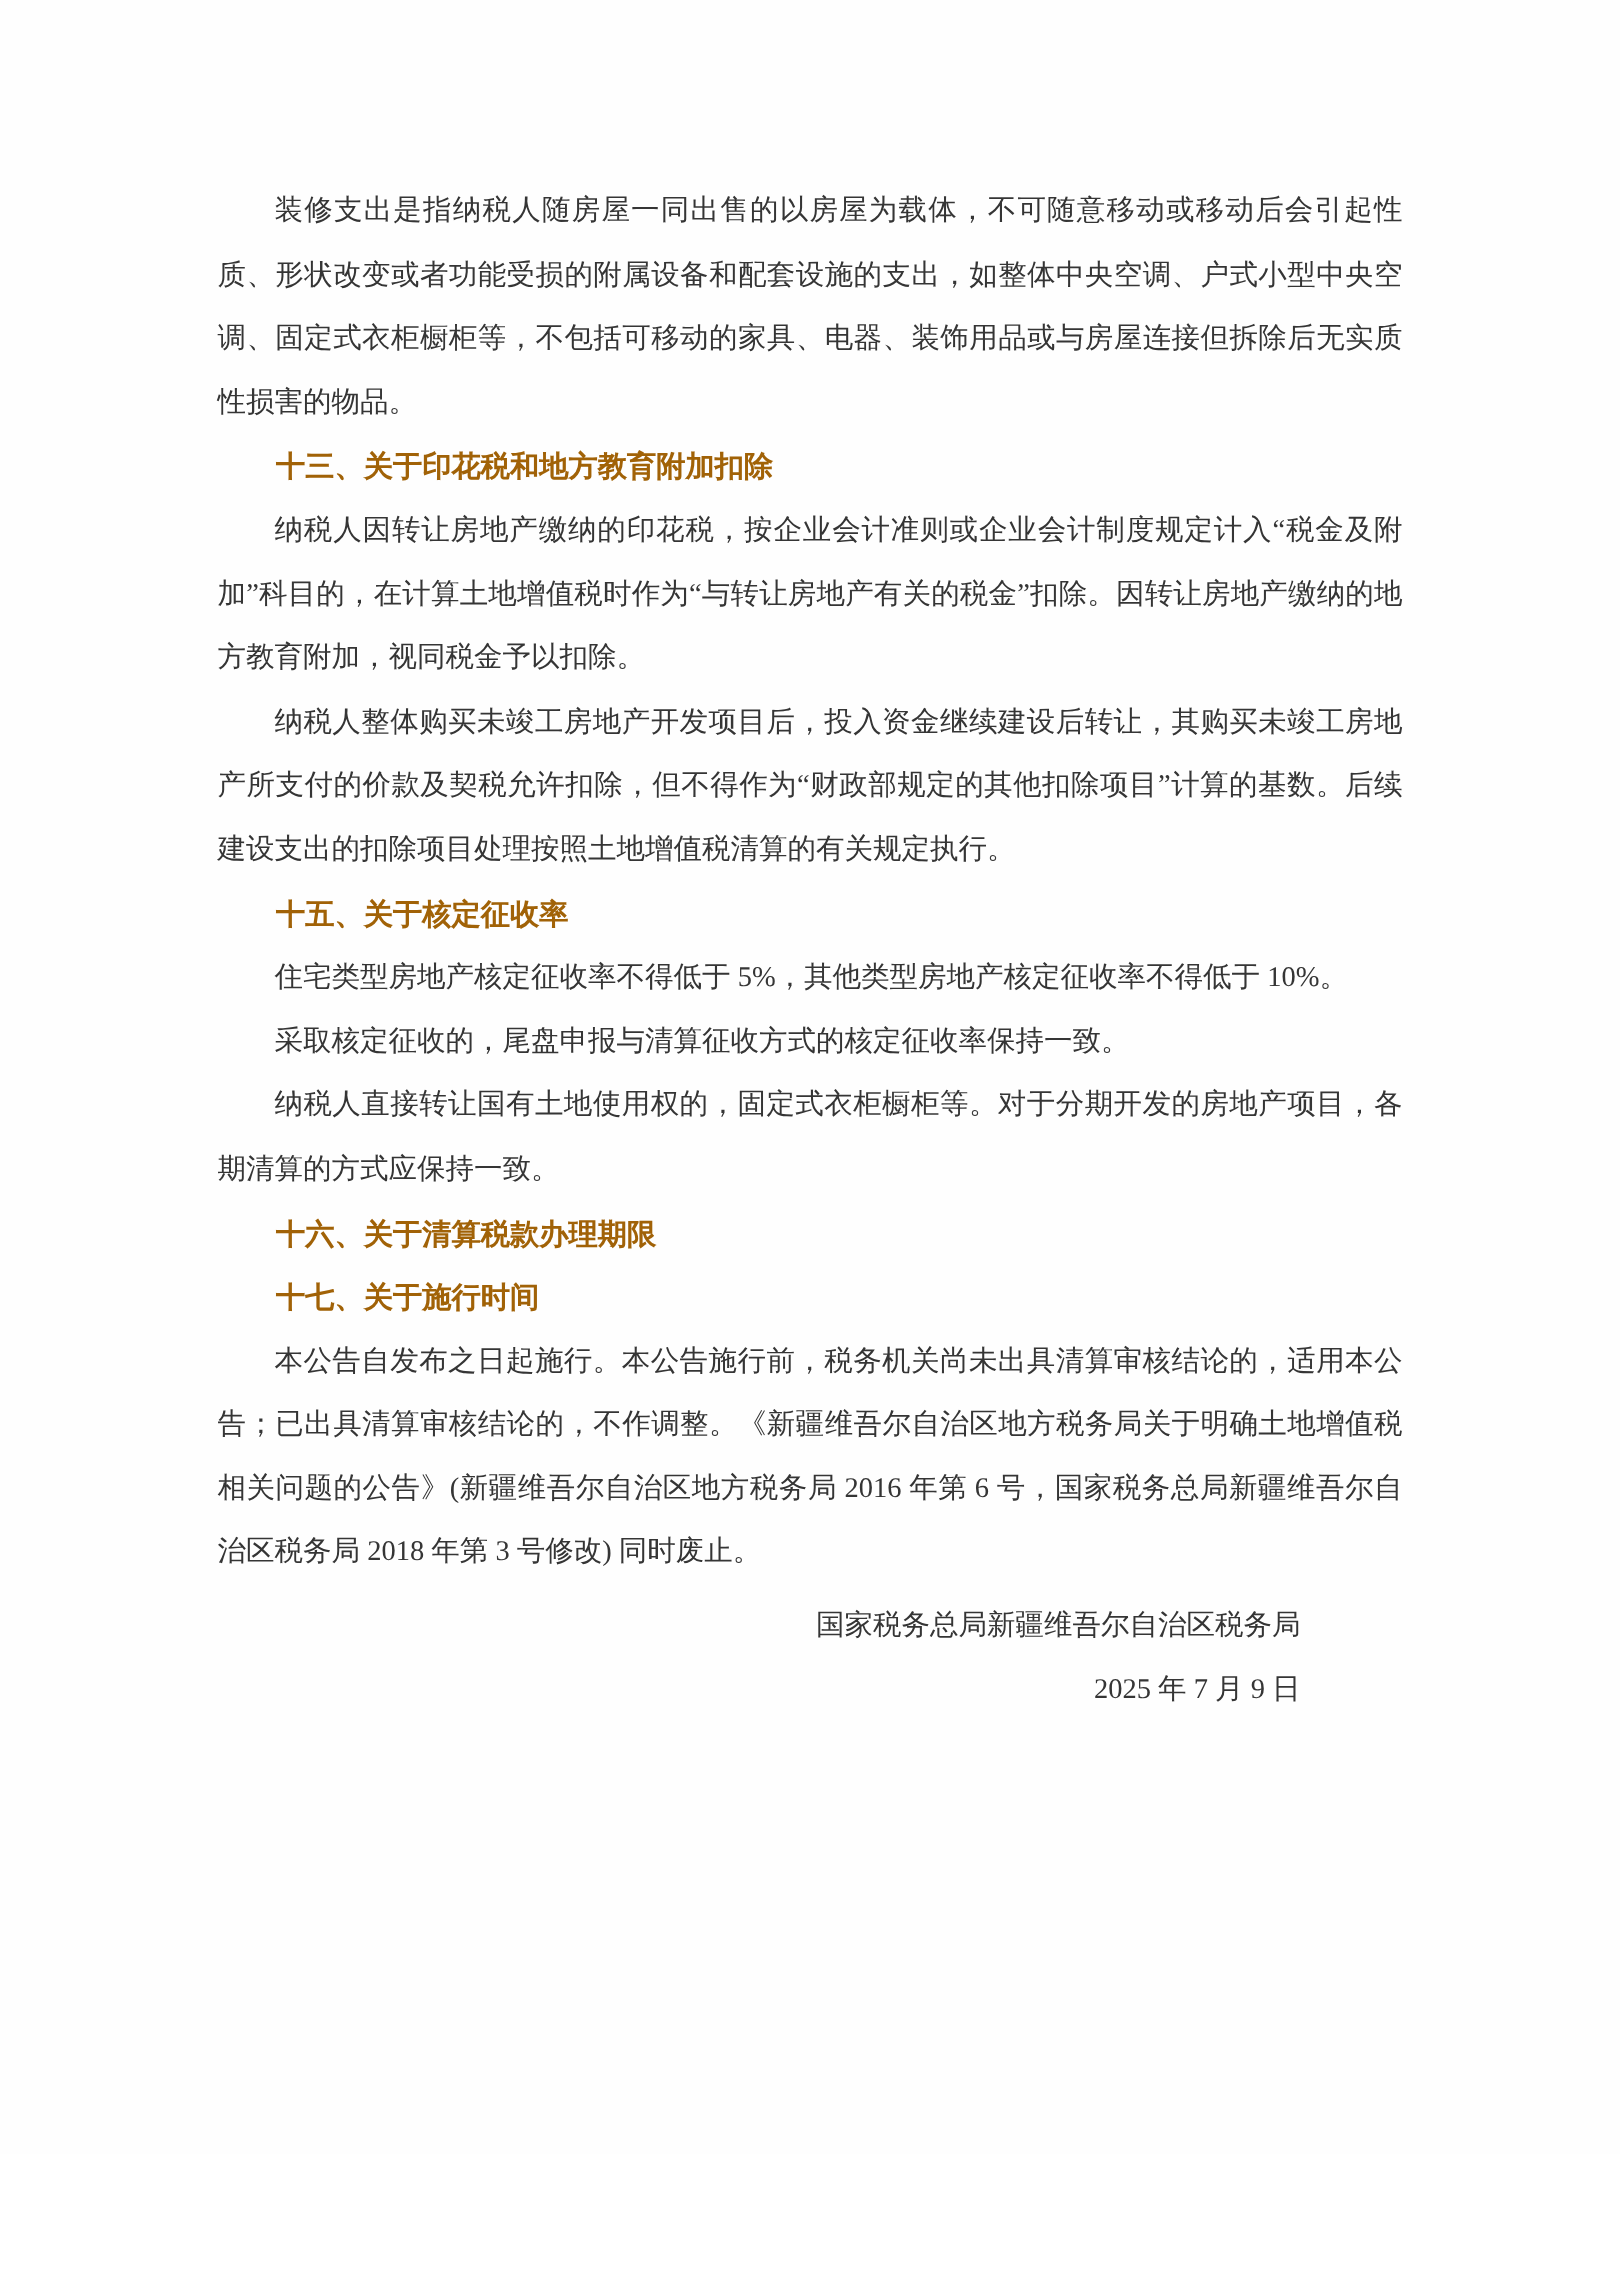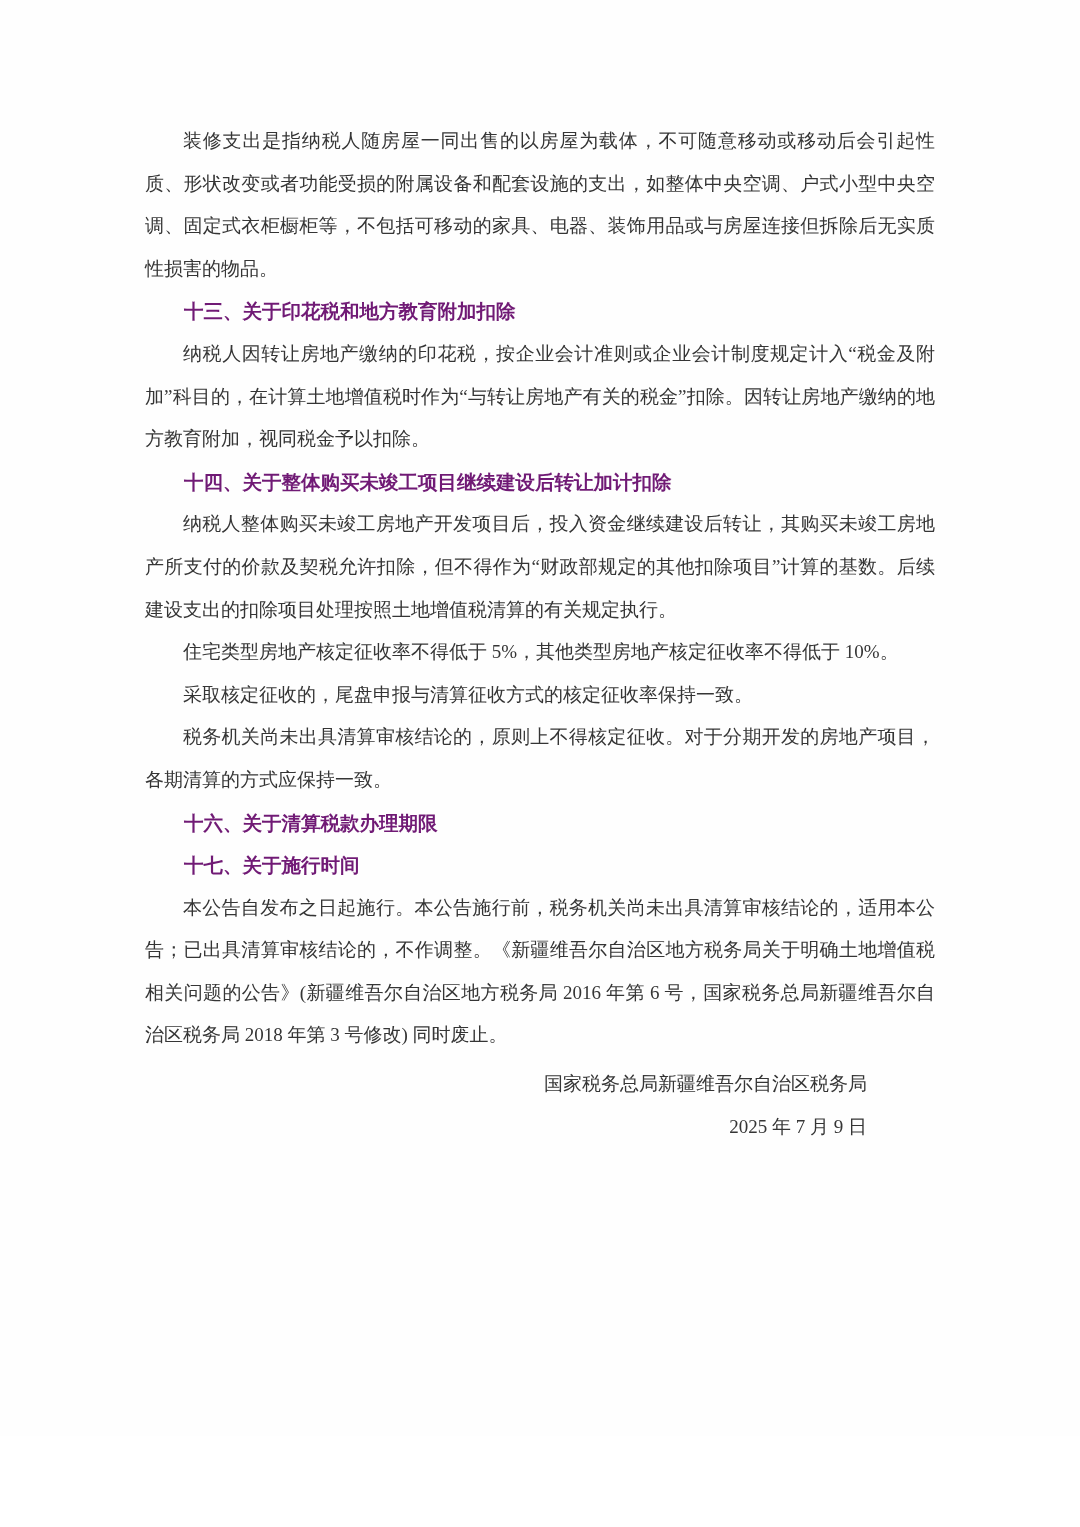--- a/index.html
+++ b/index.html
@@ -23,21 +23,21 @@
   .para, .heading {
     margin: 0;
     line-height: 42.6px;
     text-align: justify;
     text-justify: inter-ideograph;
     text-indent: 2em;
     word-break: break-all;
   }
   .heading {
     font-weight: bold;
-    color: #701a75;
+    color: #a16207;
     font-family: "Liberation Sans", "DejaVu Sans", sans-serif;
     font-size: 19.5px;
   }
   .signature, .dateline {
     margin: 0;
     line-height: 42.6px;
     text-align: right;
     padding-right: 68px;
     color: #353535;
   }
@@ -47,26 +47,26 @@
 <body>
 
 <div class="page">
   <div class="content">
 
     <p class="para">装修支出是指纳税人随房屋一同出售的以房屋为载体，不可随意移动或移动后会引起性质、形状改变或者功能受损的附属设备和配套设施的支出，如整体中央空调、户式小型中央空调、固定式衣柜橱柜等，不包括可移动的家具、电器、装饰用品或与房屋连接但拆除后无实质性损害的物品。</p>
 
     <h3 class="heading">十三、关于印花税和地方教育附加扣除</h3>
     <p class="para">纳税人因转让房地产缴纳的印花税，按企业会计准则或企业会计制度规定计入“税金及附加”科目的，在计算土地增值税时作为“与转让房地产有关的税金”扣除。因转让房地产缴纳的地方教育附加，视同税金予以扣除。</p>
 
-    <h3 class="heading">十四、关于整体购买未竣工项目继续建设后转让加计扣除</h3>
     <p class="para">纳税人整体购买未竣工房地产开发项目后，投入资金继续建设后转让，其购买未竣工房地产所支付的价款及契税允许扣除，但不得作为“财政部规定的其他扣除项目”计算的基数。后续建设支出的扣除项目处理按照土地增值税清算的有关规定执行。</p>
 
+    <h3 class="heading">十五、关于核定征收率</h3>
     <p class="para">住宅类型房地产核定征收率不得低于 5%，其他类型房地产核定征收率不得低于 10%。</p>
     <p class="para">采取核定征收的，尾盘申报与清算征收方式的核定征收率保持一致。</p>
-    <p class="para">税务机关尚未出具清算审核结论的，原则上不得核定征收。对于分期开发的房地产项目，各期清算的方式应保持一致。</p>
+    <p class="para">纳税人直接转让国有土地使用权的，固定式衣柜橱柜等。对于分期开发的房地产项目，各期清算的方式应保持一致。</p>
 
     <h3 class="heading">十六、关于清算税款办理期限</h3>
 
     <h3 class="heading">十七、关于施行时间</h3>
     <p class="para">本公告自发布之日起施行。本公告施行前，税务机关尚未出具清算审核结论的，适用本公告；已出具清算审核结论的，不作调整。《新疆维吾尔自治区地方税务局关于明确土地增值税相关问题的公告》(新疆维吾尔自治区地方税务局 2016 年第 6 号，国家税务总局新疆维吾尔自治区税务局 2018 年第 3 号修改) 同时废止。</p>
 
     <p class="signature">国家税务总局新疆维吾尔自治区税务局</p>
     <p class="dateline">2025 年 7 月 9 日</p>
 
   </div>

